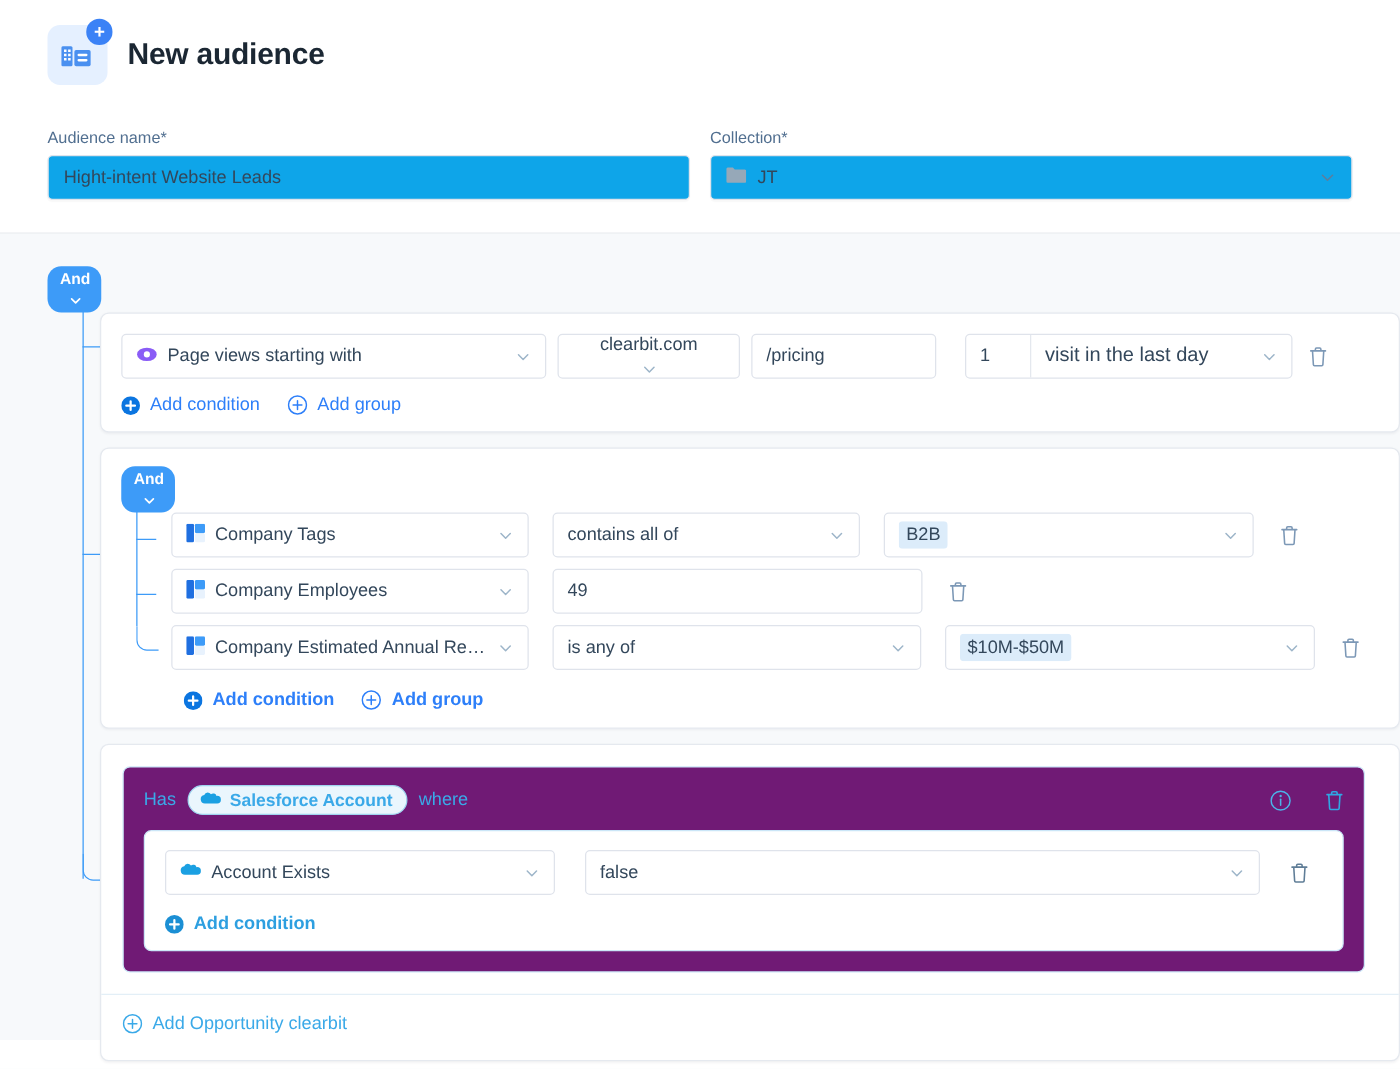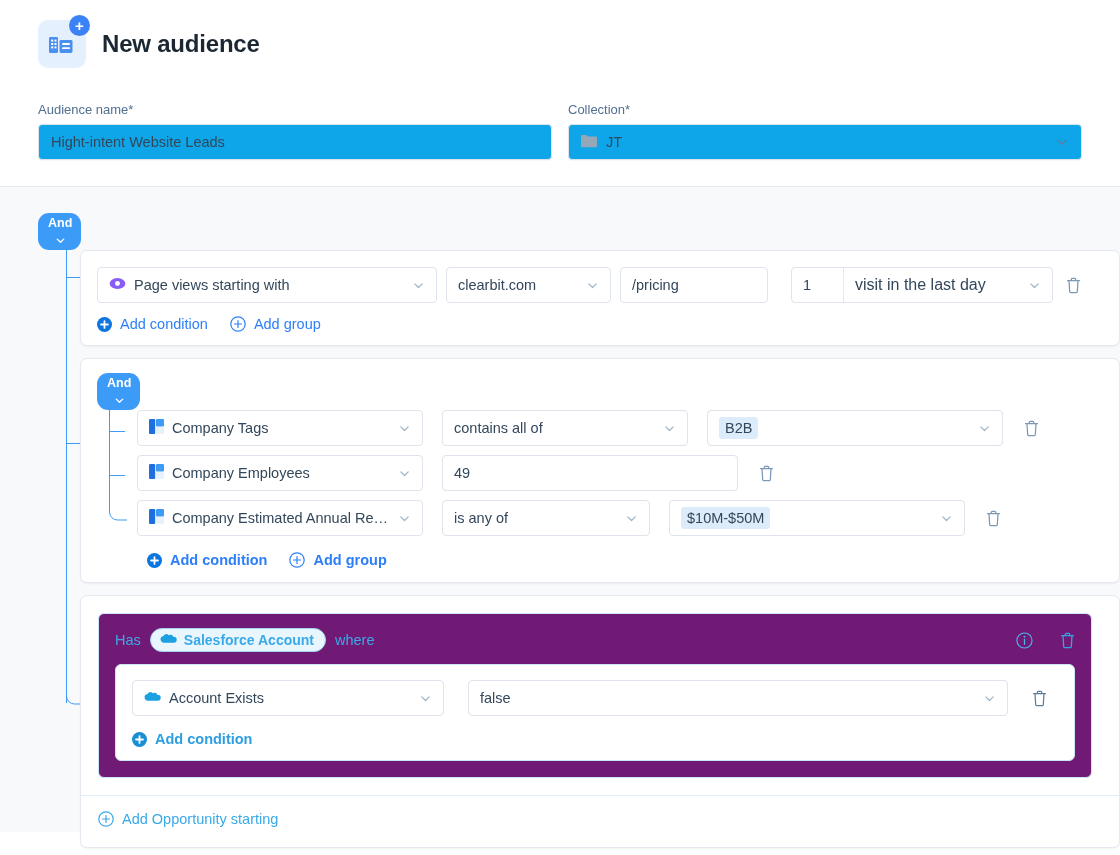--- a/index.html
+++ b/index.html
@@ -205,21 +205,21 @@
                 </svg>
             </span>
             <span class="txt">Page views starting with</span>
             <span class="chev">
               <svg width="13" height="13" viewBox="0 0 14 14">
                   <path d="M3 5.2 7 9.2l4-4" stroke="#9db5c9" stroke-width="1.3" fill="none" stroke-linecap="round" stroke-linejoin="round"></path>
                 </svg>
             </span>
           </div>
 
-          <div class="ctl" style="width:165px;">
+          <div class="ctl" style="width:146px;flex-direction:column;">
             <span class="txt">clearbit.com</span>
             <span class="chev">
               <svg width="13" height="13" viewBox="0 0 14 14">
                   <path d="M3 5.2 7 9.2l4-4" stroke="#9db5c9" stroke-width="1.3" fill="none" stroke-linecap="round" stroke-linejoin="round"></path>
                 </svg>
             </span>
           </div>
 
           <div class="ctl ro" style="width:148px;">
             <span class="txt">/pricing</span>
@@ -363,21 +363,21 @@
                       <rect x="7.4" y="8.4" width="8.6" height="7.6" rx="1.2" fill="#e8f2fd"></rect>
                     </svg>
                 </span>
                 <span class="txt">Company Estimated Annual Revenue</span>
                 <span class="chev">
                   <svg width="13" height="13" viewBox="0 0 14 14">
                       <path d="M3 5.2 7 9.2l4-4" stroke="#9db5c9" stroke-width="1.3" fill="none" stroke-linecap="round" stroke-linejoin="round"></path>
                     </svg>
                 </span>
               </div>
-              <div class="ctl" style="width:208px; margin-left:10px;">
+              <div class="ctl" style="width:295px; margin-left:10px;">
                 <span class="txt">is any of</span>
                 <span class="chev">
                   <svg width="13" height="13" viewBox="0 0 14 14">
                       <path d="M3 5.2 7 9.2l4-4" stroke="#9db5c9" stroke-width="1.3" fill="none" stroke-linecap="round" stroke-linejoin="round"></path>
                     </svg>
                 </span>
               </div>
               <div class="ctl" style="width:296px; margin-left:10px;">
                 <span class="txt"><span class="chip">$10M-$50M</span></span>
                 <span class="chev">
@@ -492,20 +492,20 @@
         </div>
 
         <div class="sffoot">
           <span class="addlink">
             <span class="icon-circle-out">
               <svg width="16" height="16" viewBox="0 0 16 16">
                   <circle cx="8" cy="8" r="7.2" fill="none" stroke="#3aa9e8" stroke-width="1.2"></circle>
                   <path d="M8 4.5v7M4.5 8h7" stroke="#3aa9e8" stroke-width="1.2" stroke-linecap="round"></path>
                 </svg>
             </span>
-            <span>Add Opportunity starting</span>
+            <span>Add Opportunity clearbit</span>
           </span>
         </div>
       </div>
 
     </div>
   </div>
 </div>
 
 </body></html>

